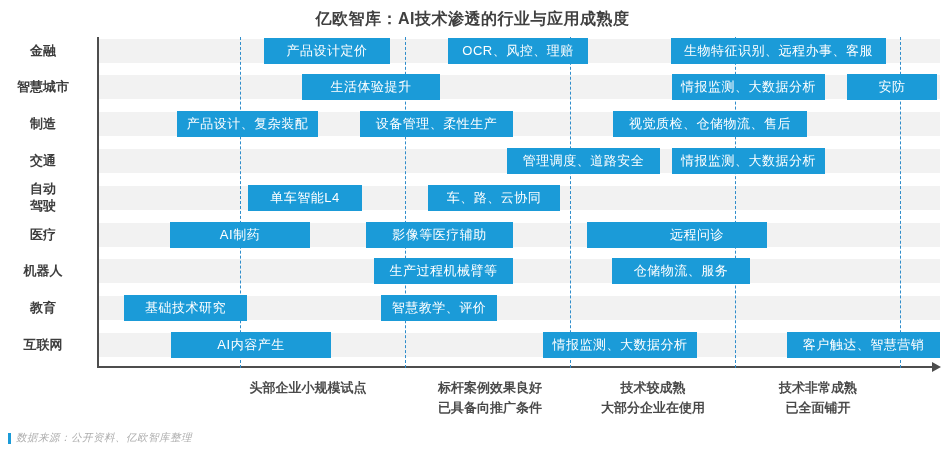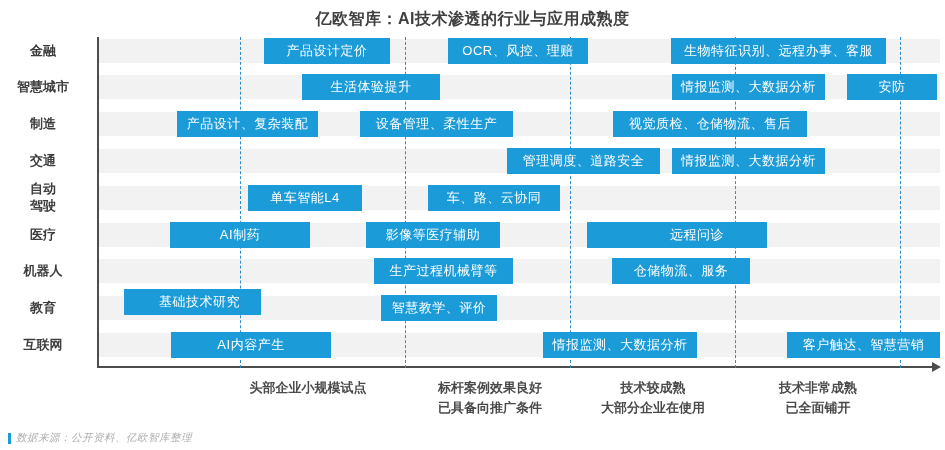--- a/index.html
+++ b/index.html
@@ -75,29 +75,29 @@
       <div class="box" style="left: 507px; width: 153px; top: 147.9px;">管理调度、道路安全</div>
       <div class="box" style="left: 672px; width: 153px; top: 147.9px;">情报监测、大数据分析</div>
       <div class="band" style="top: 185.7px;"></div>
       <div class="rowlabel" style="top: 197.7px;">自动
 驾驶</div>
       <div class="box" style="left: 248px; width: 114px; top: 184.7px;">单车智能L4</div>
       <div class="box" style="left: 428px; width: 132px; top: 184.7px;">车、路、云协同</div>
       <div class="band" style="top: 222.5px;"></div>
       <div class="rowlabel" style="top: 234.5px;">医疗</div>
       <div class="box" style="left: 170px; width: 140px; top: 221.5px;">AI制药</div>
-      <div class="box" style="left: 366px; width: 134px; top: 221.5px;">影像等医疗辅助</div>
+      <div class="box" style="left: 366px; width: 147px; top: 221.5px;">影像等医疗辅助</div>
       <div class="box" style="left: 587px; width: 140px; top: 221.5px; padding-left: 40px;">远程问诊</div>
       <div class="band" style="top: 259.3px;"></div>
       <div class="rowlabel" style="top: 271.3px;">机器人</div>
       <div class="box" style="left: 374px; width: 139px; top: 258.3px;">生产过程机械臂等</div>
       <div class="box" style="left: 612px; width: 138px; top: 258.3px; font-family: Liberation Mono, monospace;">仓储物流、服务</div>
       <div class="band" style="top: 296.1px;"></div>
       <div class="rowlabel" style="top: 308.1px;">教育</div>
-      <div class="box" style="left: 124px; width: 123px; top: 289px; padding-left: 14px;">基础技术研究</div>
+      <div class="box" style="left: 124px; width: 123px; top: 295px;">基础技术研究</div>
       <div class="box" style="left: 381px; width: 116px; top: 295.1px;">智慧教学、评价</div>
       <div class="band" style="top: 332.9px;"></div>
       <div class="rowlabel" style="top: 344.9px;">互联网</div>
       <div class="box" style="left: 171px; width: 160px; top: 331.9px;">AI内容产生</div>
       <div class="box" style="left: 543px; width: 154px; top: 331.9px;">情报监测、大数据分析</div>
       <div class="box" style="left: 787px; width: 153px; top: 331.9px;">客户触达、智慧营销</div>
     </div>
 
   <div id="xlabels">
       <div class="stagelabel" style="left: 308px;">头部企业小规模试点</div>

